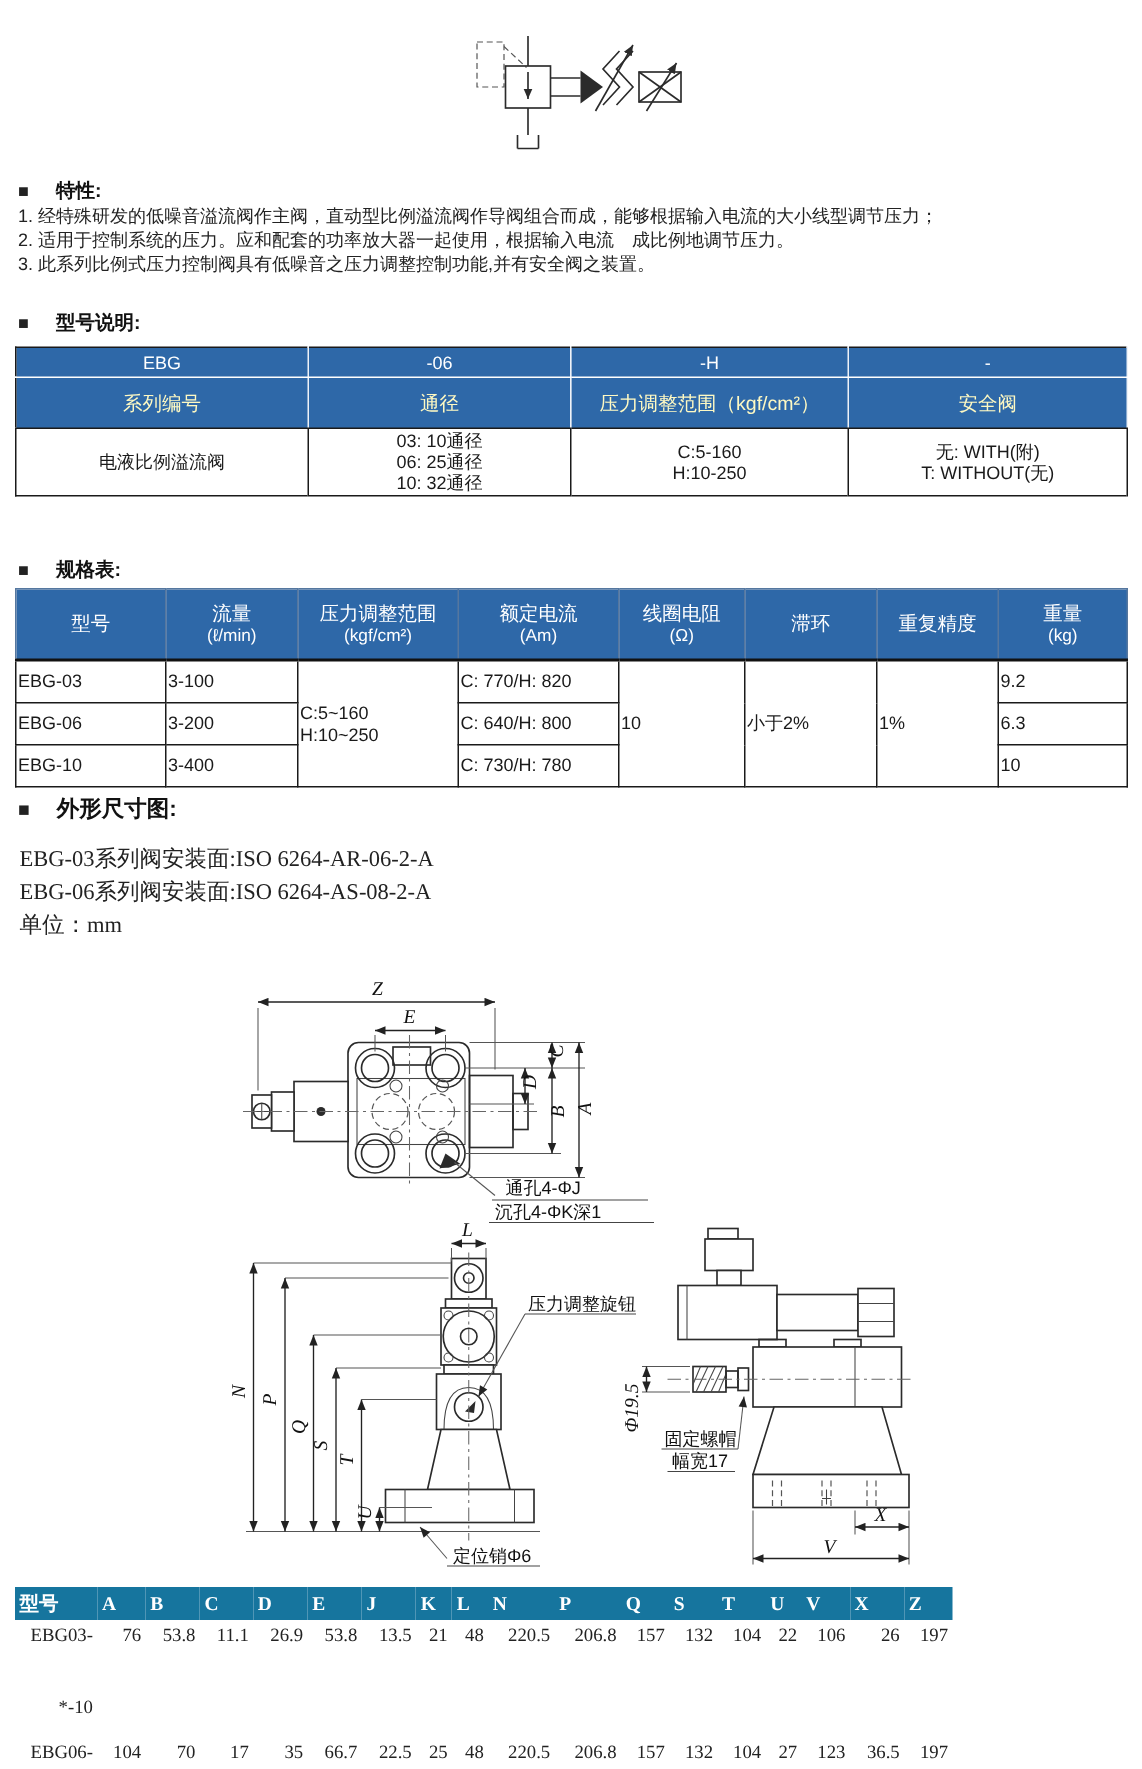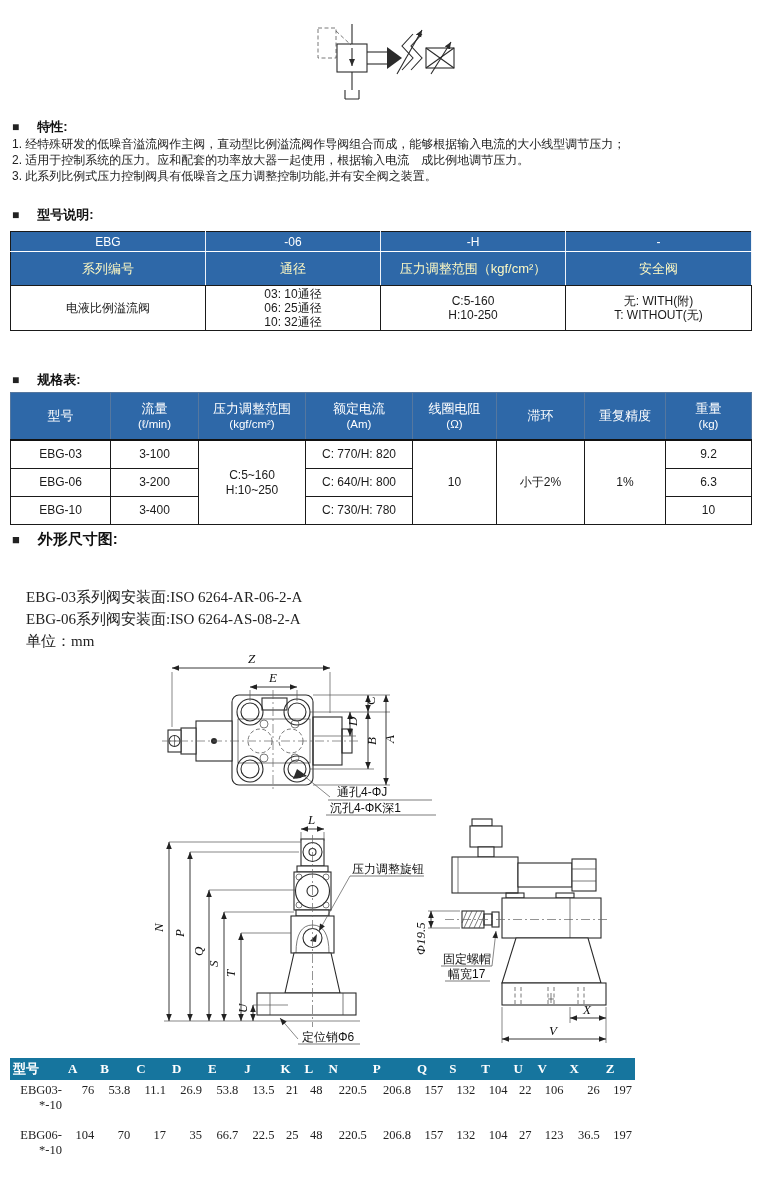--- a/index.html
+++ b/index.html
@@ -21,29 +21,29 @@
       border-right:1px solid #eef2f8;border-bottom:1px solid #ffffff;font-size:12px;}
   .model-table .label-row td{background:#2e68a8;color:#fef9c3;height:33px;
       border-right:1px solid #eef2f8;border-bottom:1px solid #1a1a1a;font-size:13px;}
   .model-table .value-row td{height:44px;border-right:1px solid #1a1a1a;font-size:12px;line-height:14px;}
   
   .spec-table{width:741px;table-layout:fixed;border:1.5px solid #1a1a1a;font-size:12px;}
   .spec-table th{background:#2e68a8;color:#fff;font-weight:normal;height:46px;
       border:1px solid #55779f;border-bottom:2px solid #111;padding:0;}
   .spec-table th .l1{font-size:13px;line-height:16px;}
   .spec-table th .l2{font-size:11.5px;line-height:14px;}
-  .spec-table td{border:1px solid #1a1a1a;text-align:center;height:25px;line-height:15px;}
+  .spec-table td{border:1px solid #1a1a1a;text-align:left;height:25px;line-height:15px;}
   
   .note-line{font-family:"Liberation Serif",serif;font-size:15px;line-height:22px;color:#222;}
   
   .dim-table{width:625px;font-family:"Liberation Serif",serif;font-size:12.5px;}
   .dim-table th{background:#16759e;color:#fff;font-weight:bold;text-align:left;
       padding:2px 3px;font-size:13px;}
   .dim-table td{text-align:right;vertical-align:top;padding:3px 3px 12px 3px;color:#222;}
-  .dim-table .m2{display:block;}
+  .dim-table .m2{display:block;margin-top:33px;}
   
   .ol{stroke:#2b2b2b;stroke-width:1.1;fill:none;}
   .olw{stroke:#2b2b2b;stroke-width:1.1;fill:#ffffff;}
   .thin{stroke:#444;stroke-width:0.7;fill:none;}
   .ext{stroke:#555;stroke-width:0.7;fill:none;}
   .dim-line{stroke:#222;stroke-width:0.9;fill:none;}
   .dash{stroke:#555;stroke-width:0.8;fill:none;stroke-dasharray:4 2.5;}
   .cl{stroke:#666;stroke-width:0.7;fill:none;stroke-dasharray:9 3 2 3;}
   .dimt{font:italic 13px "Liberation Serif",serif;fill:#111;}
   .cjk{font:12px "Liberation Sans",sans-serif;fill:#111;}
@@ -216,21 +216,21 @@
       <td>C: 730/H: 780</td>
       <td>10</td>
     </tr>
   </tbody>
     </table>
 
   <div class="abs sec-head big" style="left:12px;top:530px;">
     <span class="bullet">■</span>
     <span>外形尺寸图:</span>
   </div>
-  <div class="abs" style="left:26px;top:562px;margin-top:24px;">
+  <div class="abs" style="left:13px;top:562px;">
     <div class="note-line">EBG-03系列阀安装面:ISO 6264-AR-06-2-A</div>
     <div class="note-line">EBG-06系列阀安装面:ISO 6264-AS-08-2-A</div>
     <div class="note-line">单位：mm</div>
   </div>
 
   <svg class="abs" style="left:0;top:645px;" width="761" height="410" viewBox="0 0 761 410">
     <defs>
       <marker id="ae" markerWidth="9" markerHeight="8" refX="7.5" refY="3" orient="auto" markerUnits="userSpaceOnUse">
         <path d="M0.5,0.2 L7.5,3 L0.5,5.8 z" fill="#222"></path>
       </marker>

